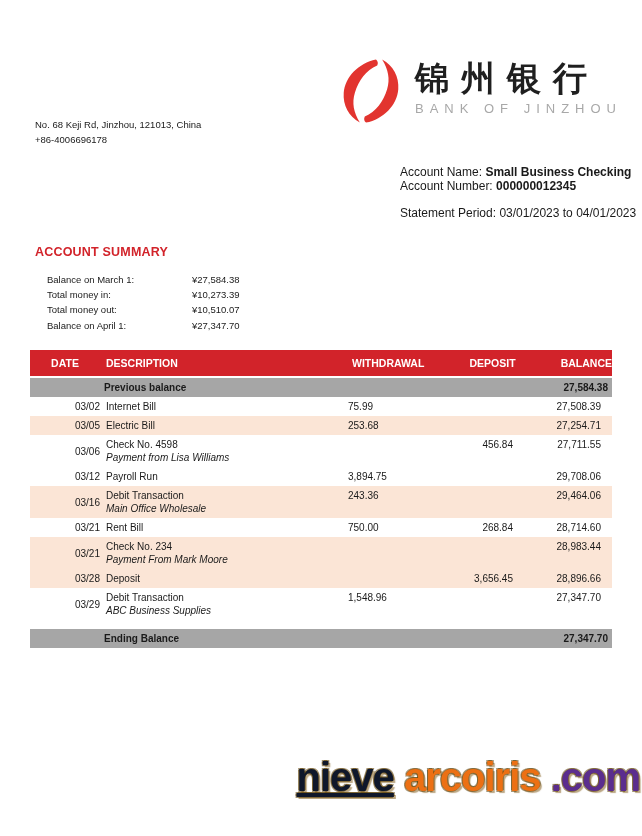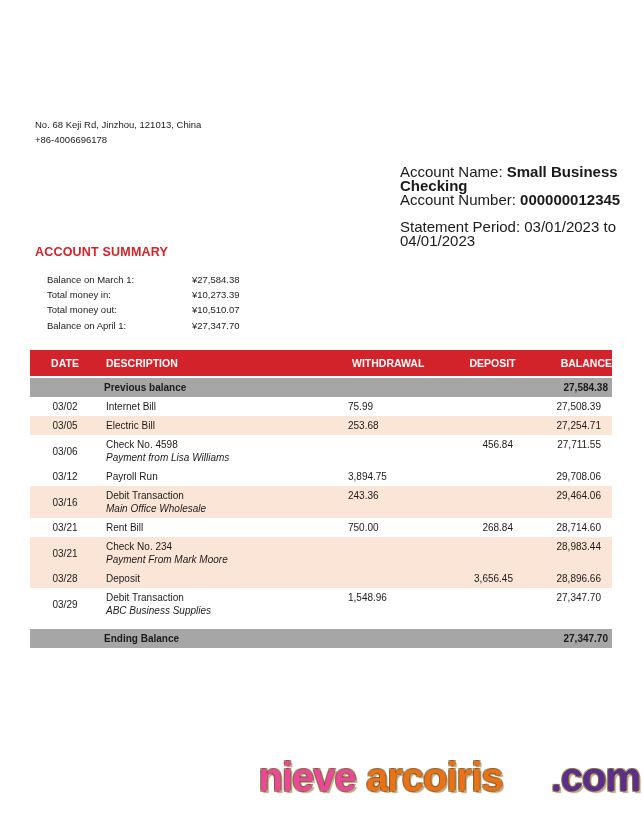--- a/index.html
+++ b/index.html
@@ -28,21 +28,21 @@
   }
   .logo-text .en{
     font-size:13px;color:#a8a8a8;letter-spacing:6px;margin-top:3px;white-space:nowrap;
   }
 
   
   .address-block{position:absolute;left:35px;top:118px;font-size:9.5px;line-height:14.5px;}
   .customer-block{position:absolute;left:35px;top:158px;font-size:9.5px;line-height:14.5px;font-weight:bold;}
 
   
-  .account-block{position:absolute;left:400px;top:165px;font-size:15px;line-height:14px;}
+  .account-block{position:absolute;left:400px;top:165px;font-size:12px;line-height:14px;}
   .account-block .row b{font-weight:bold;}
   .account-block .period{margin-top:13px;}
 
   
   .summary{position:absolute;left:35px;top:245px;width:300px;}
   .summary-title{color:var(--header-red);font-weight:bold;font-size:12.5px;letter-spacing:.2px;}
   .summary-rows{margin-top:13px;font-size:9.5px;}
   .summary-row{display:flex;height:15.2px;align-items:center;}
   .summary-row .lbl{width:157px;padding-left:12px;}
   .summary-row .val{width:100px;}
@@ -53,21 +53,21 @@
     background:var(--header-red);color:#fff;font-weight:bold;font-size:10.5px;
     padding:7px 0;border-bottom:2px solid #fff;
   }
   .txn th.h-date{width:70px;text-align:center;}
   .txn th.h-desc{width:240px;text-align:left;padding-left:6px;}
   .txn th.h-wd{width:115px;text-align:left;padding-left:12px;}
   .txn th.h-dep{width:75px;text-align:center;}
   .txn th.h-bal{width:82px;text-align:right;padding-right:0;}
 
   .txn td{padding:4px 0;vertical-align:top;}
-  .txn td.c-date{text-align:center;vertical-align:middle;margin-top:44px;}
+  .txn td.c-date{text-align:right;vertical-align:middle;margin-top:44px;}
   .txn td.c-desc{padding-left:6px;}
   .txn td.c-wd{padding-left:8px;}
   .txn td.c-dep{text-align:right;padding-right:17px;}
   .txn td.c-bal{text-align:right;padding-right:11px;}
 
   .txn tr.alt td{background:var(--row-alt);}
   .txn tr.gray td{background:var(--row-gray);font-weight:bold;}
   .txn tr.gray td{padding:4px 4px;}
   .txn tr.spacer td{background:#fff;padding:0;height:9px;}
 
@@ -80,20 +80,30 @@
     font-size:40px;font-weight:bold;letter-spacing:-1px;white-space:nowrap;
     text-shadow:-1px -1px 0 rgba(90,60,0,.55), 1px -1px 0 rgba(90,60,0,.55),
                 -1px 1px 0 rgba(90,60,0,.55), 2px 2px 1px rgba(120,80,10,.5);
   }
 </style>
 </head>
 <body>
 
 <div class="page">
 
+  <div class="logo-group">
+    <svg class="logo-icon" viewBox="0 0 100 106" aria-hidden="true">
+      <path fill="#e2342f" d="M58,2 C30,8 8,30 6,56 C4.5,76 14,94 32,104 C22,88 19,72 24,56 C30,36 42,20 60,12 C62,8 61,4 58,2 Z"></path>
+      <path fill="#e2342f" d="M42,104 C70,98 92,76 94,50 C95.5,30 86,12 68,2 C78,18 81,34 76,50 C70,70 58,86 40,94 C38,98 39,102 42,104 Z"></path>
+    </svg>
+    <div class="logo-text">
+      <div class="cn">锦州银行</div>
+      <div class="en">BANK OF JINZHOU</div>
+    </div>
+  </div>
 
   <div class="address-block">
 
       <div>No. 68 Keji Rd, Jinzhou, 121013, China</div>
 
       <div class="alt">+86-4006696178</div>
 
   </div>
 
 
@@ -258,21 +268,21 @@
         <td class="c-desc">Ending Balance</td>
         <td class="c-wd"></td>
         <td class="c-dep"></td>
         <td class="c-bal">27,347.70</td>
       </tr>
     </tbody>
   </table>
 
   <div class="watermark">
     
-      <span style="color: #ec4899;">nieve</span>
+      <span style="color: #0f172a; text-decoration: underline;">nieve</span>
     
       <span class="alt" style="color: rgb(236, 112, 20);">arcoiris</span>
     
-      <span style="color: rgb(91, 45, 142); margin-left: 38px;">.com</span>
+      <span style="color: rgb(91, 45, 142);">.com</span>
     
   </div>
 
 </div>
 
 </body></html>

